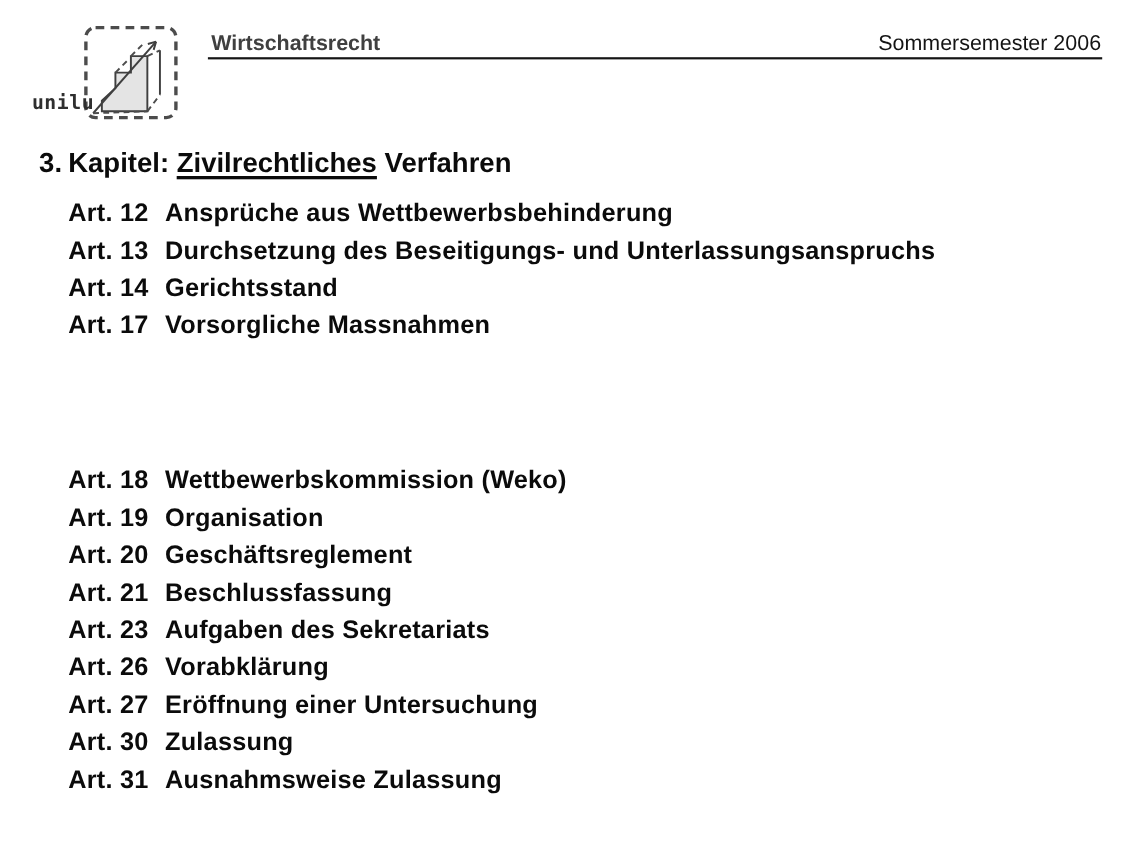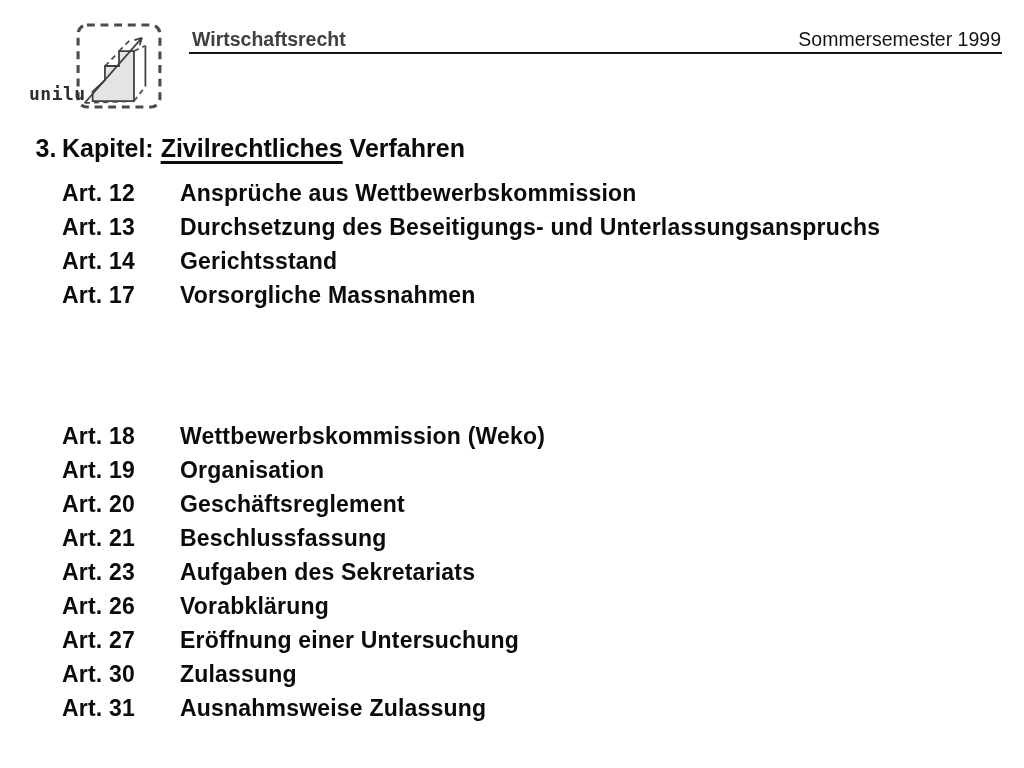--- a/index.html
+++ b/index.html
@@ -56,52 +56,52 @@
   #heading-4 { top: 383px; }
 
   ul.articles {
     position: absolute; left: 62px;
     list-style: none;
     font-size: 23px; font-weight: 700; color: #0b0b0b;
     letter-spacing: 0.2px;
   }
   #articles-3 { top: 176px; }
   #articles-4 { top: 419px; }
-  ul.articles li { display: flex; line-height: 34px; white-space: nowrap; gap: 30px; }
+  ul.articles li { display: flex; line-height: 34px; white-space: nowrap; }
   ul.articles .art { display: inline-block; width: 88px; flex: 0 0 88px; }
 </style>
 </head>
 <body>
 
 <div class="slide">
 
   <div class="logo">
     <svg viewBox="0 0 100 100" aria-hidden="true">
       <rect x="3.5" y="3.5" width="93" height="93" rx="10" fill="none" stroke="#4c4c4c" stroke-width="3.5" stroke-dasharray="9 6.5"></rect>
       <path d="M20 90 L67 90 L67 33 L50 33 L50 50 L34 50 L34 66 L20 79 Z" fill="#e4e4e4" stroke="#3f3f3f" stroke-width="2"></path>
       <path d="M11 92 L76 18" stroke="#3f3f3f" stroke-width="2" fill="none"></path>
       <path d="M76 18 L67.5 20.5 M76 18 L73.5 26.5" stroke="#3f3f3f" stroke-width="2" fill="none"></path>
       <path d="M80 27 L80 73" stroke="#3f3f3f" stroke-width="2" fill="none"></path>
       <path d="M11 92 L67 90 M67 90 L80 73 M67 33 L80 27 M50 33 L62 21 M34 50 L46 38" stroke="#4c4c4c" stroke-width="2" stroke-dasharray="6 4.5" fill="none"></path>
     </svg>
     <span class="wordmark">unilu</span>
   </div>
 
   <div class="course">Wirtschaftsrecht</div>
-  <div class="semester">Sommersemester 1999</div>
+  <div class="semester">Sommersemester 2006</div>
   <div class="header-rule"></div>
 
   <div class="heading" id="heading-3">
     <span class="hnum">3.</span><span class="htext"><span>Kapitel: </span><span class="u">Zivilrechtliches</span><span> Verfahren</span></span>
   </div>
 
   <ul class="articles" id="articles-3">
     <li>
         <span class="art">Art. 12</span>
-        <span>Ansprüche aus Wettbewerbskommission</span>
+        <span>Ansprüche aus Wettbewerbsbehinderung</span>
       </li>
     <li>
         <span class="art">Art. 13</span>
         <span>Durchsetzung des Beseitigungs- und Unterlassungsanspruchs</span>
       </li>
     <li>
         <span class="art">Art. 14</span>
         <span>Gerichtsstand</span>
       </li>
     <li>

